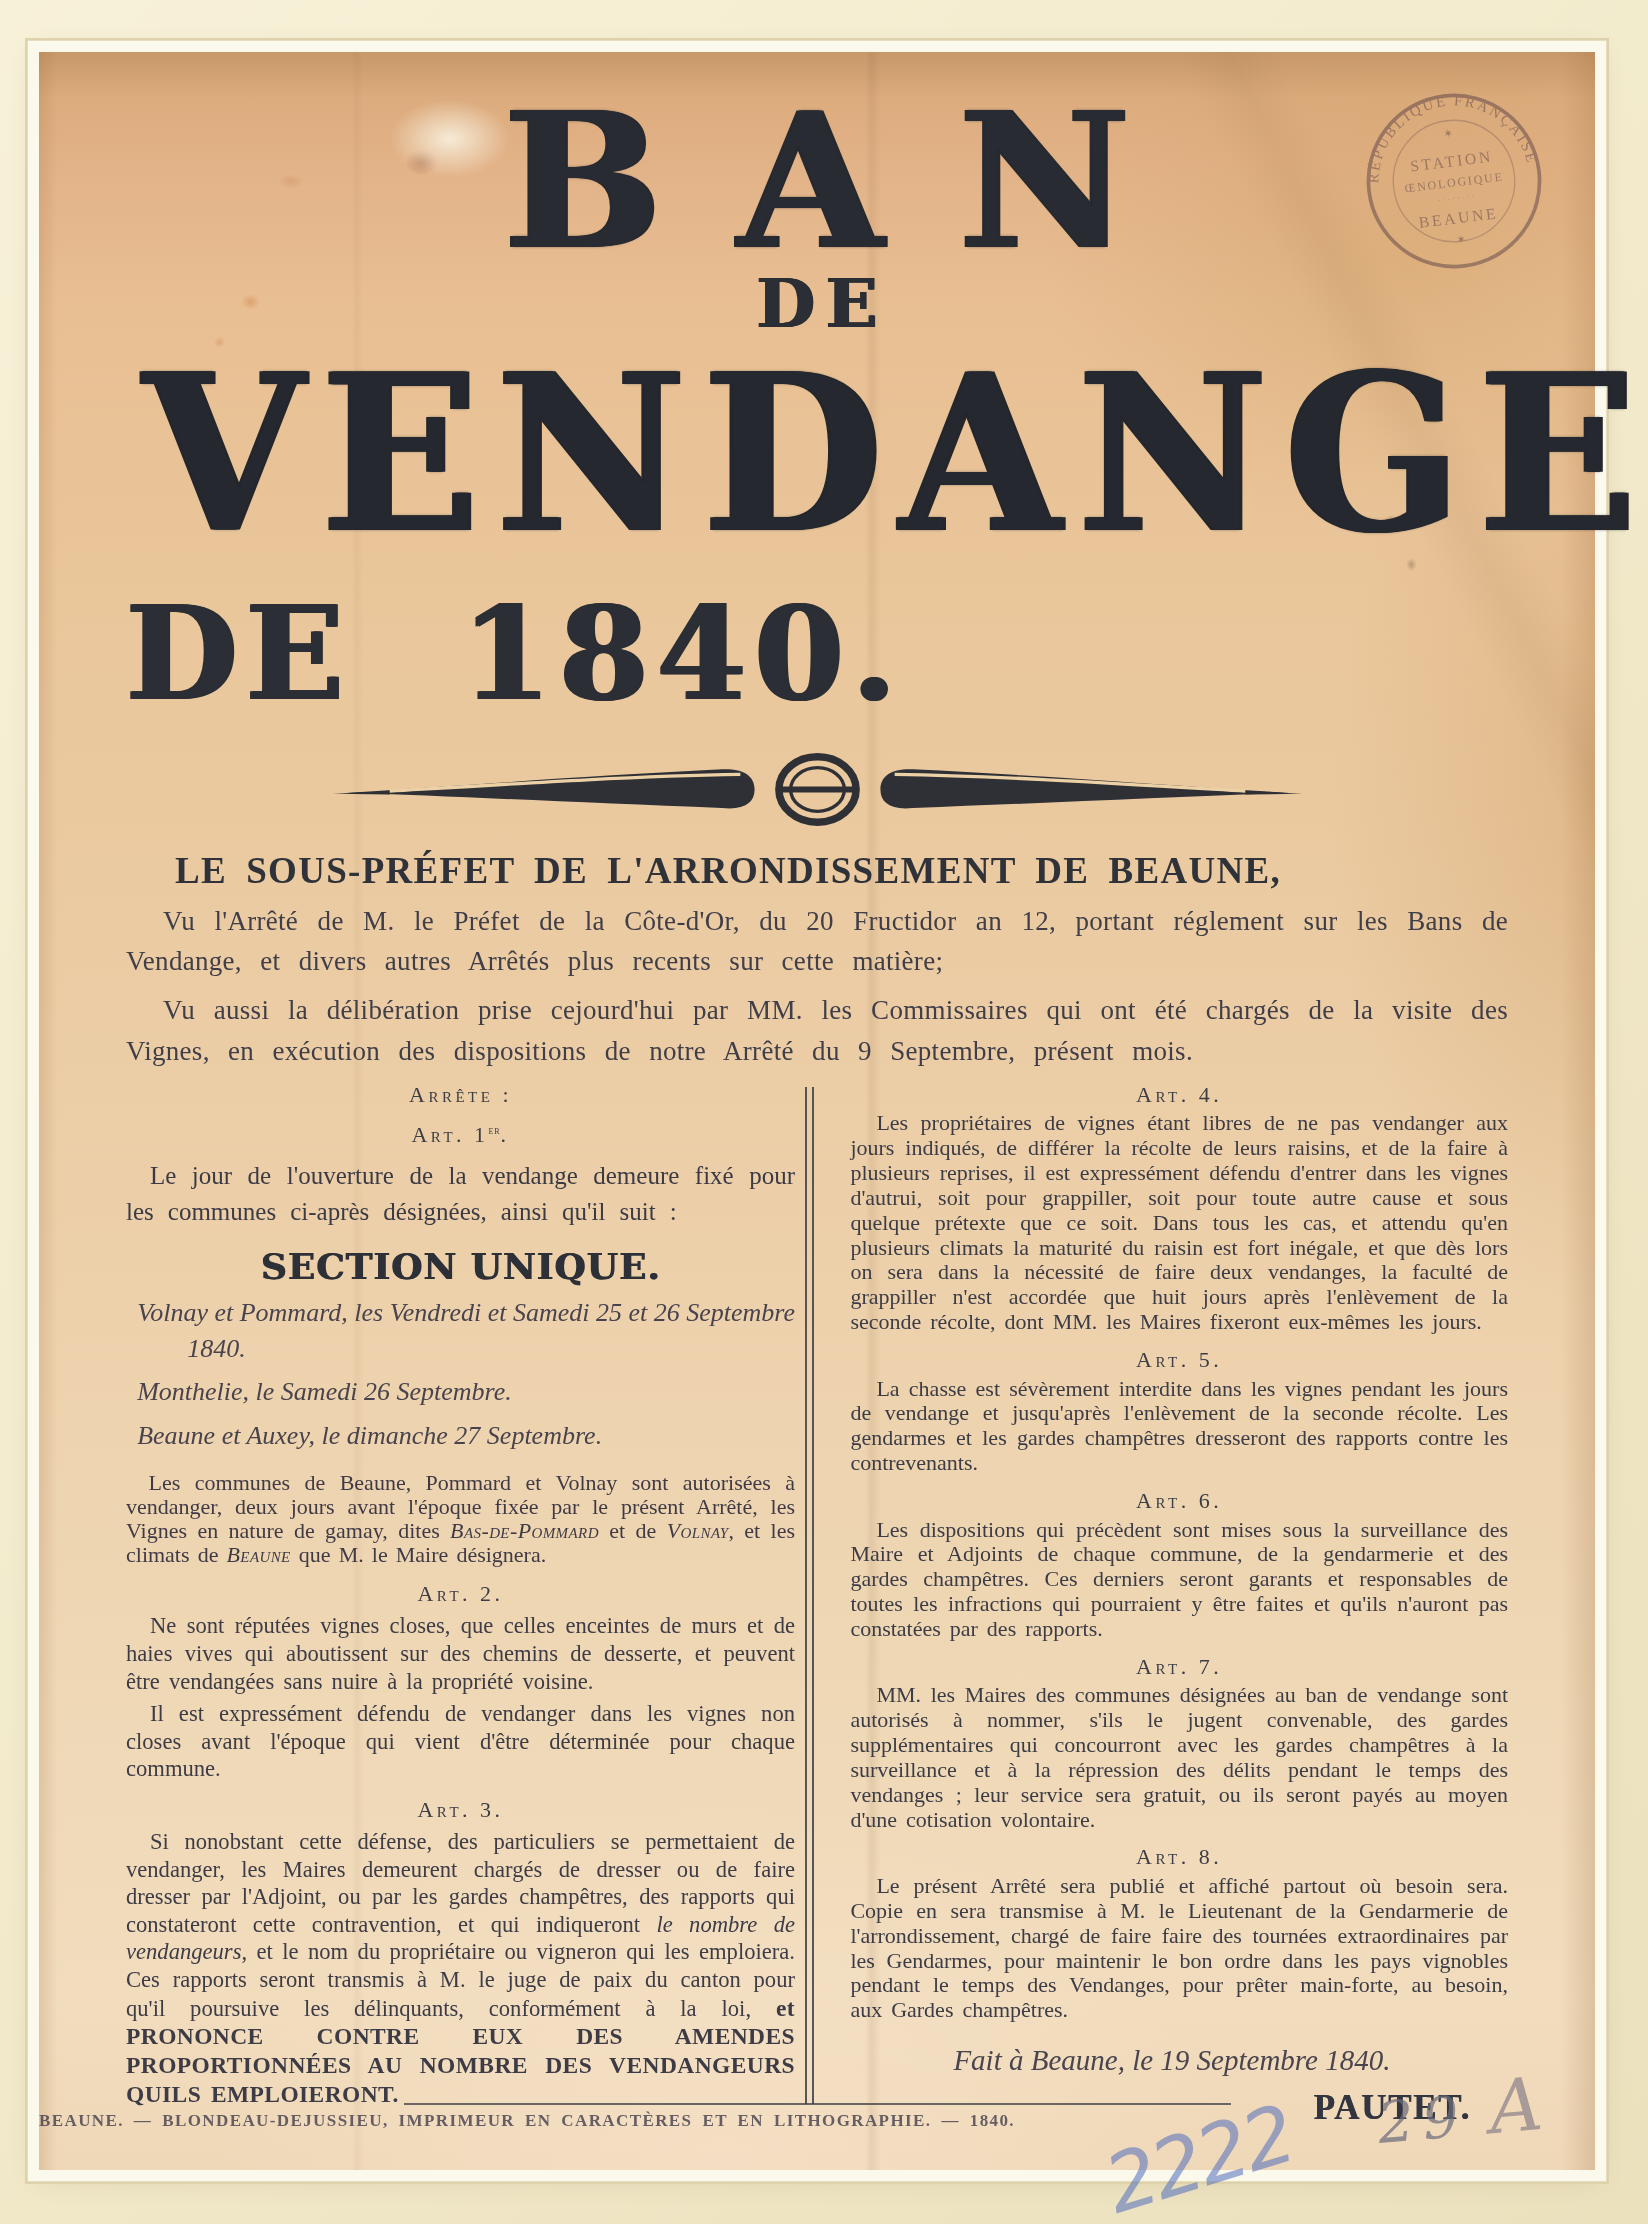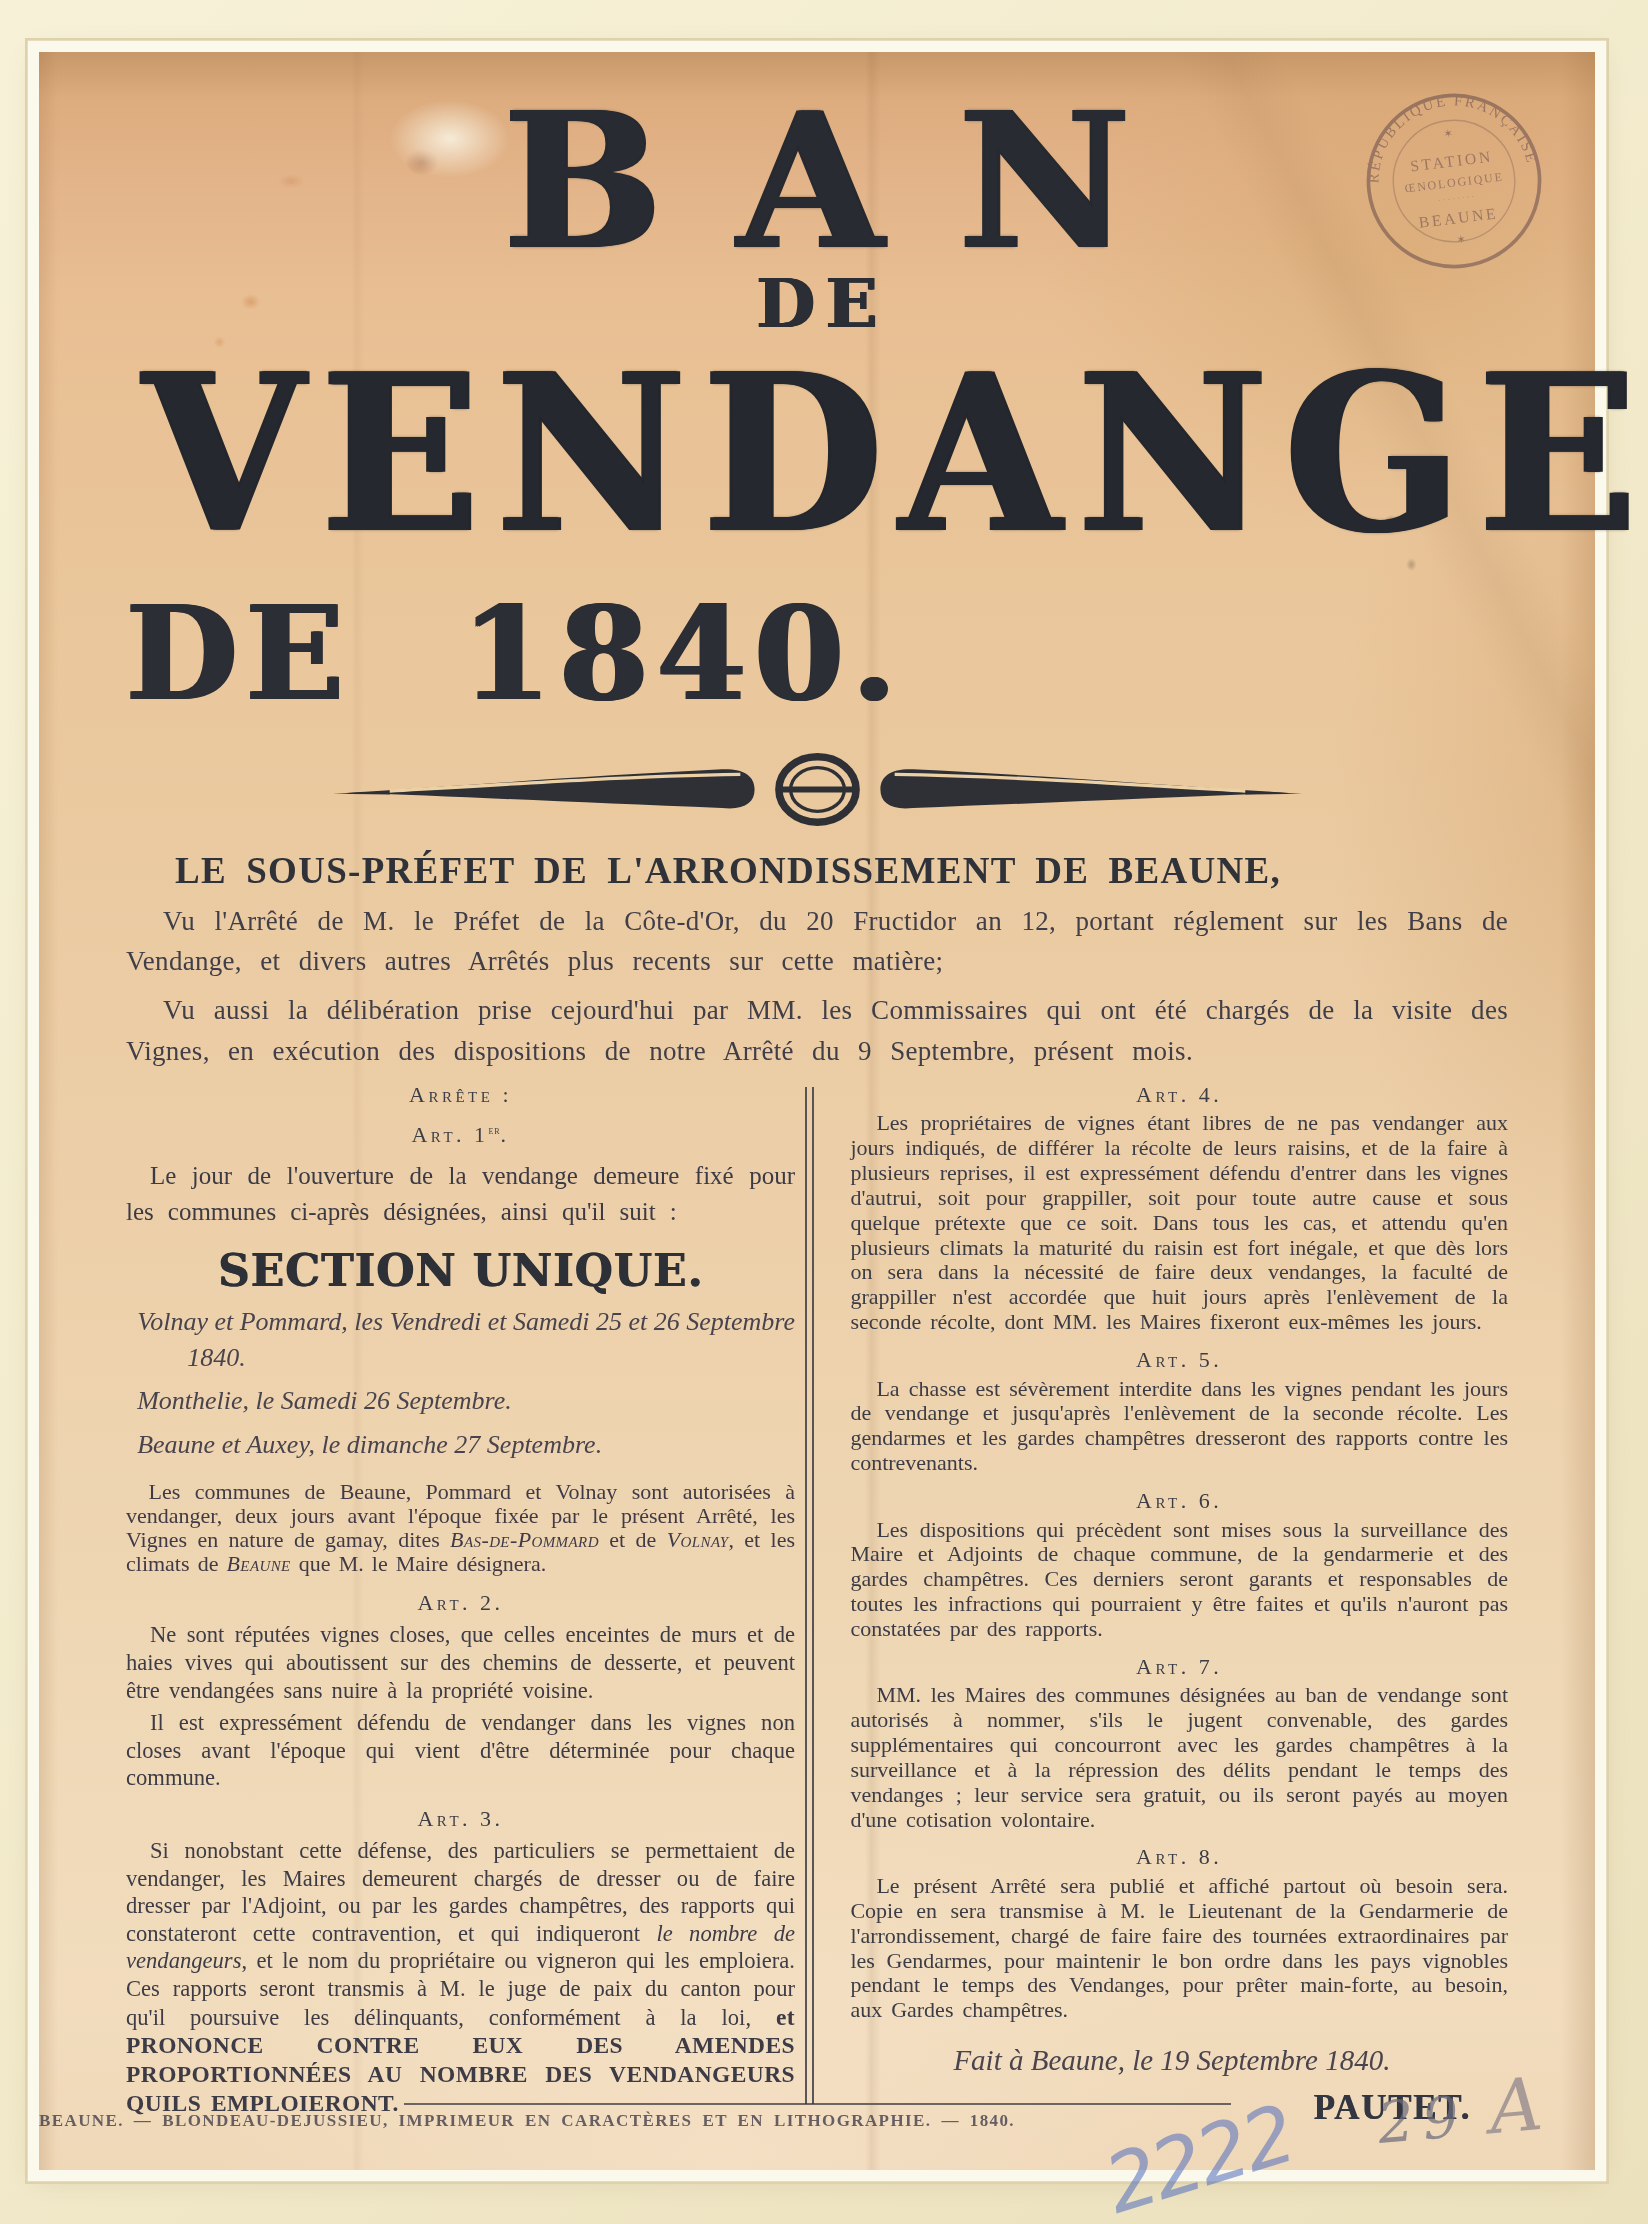--- a/index.html
+++ b/index.html
@@ -56,21 +56,21 @@
   .colsep{flex:none;width:4.3px;border-left:2.6px solid rgba(62,62,70,.85);border-right:2.6px solid rgba(62,62,70,.85);
     margin:7px 8.7px 22.6px 10.4px;}
   .col-right{flex:1;min-width:0;margin-left:28px;}
 
   .lbl{font-variant:small-caps;text-align:center;font-size:22px;letter-spacing:3.5px;
     margin:14px 0 1.7px;color:#3c3d45;font-weight:normal;}
   .lbl.first{margin-top:1.7px;}
   .lbl sup{font-size:.55em;vertical-align:super;letter-spacing:0.9px;}
   p.art1p{margin:10.4px 0 0;font-size:25px;line-height:1.45;text-align:justify;word-spacing:7.8px;text-indent:24px;color:#3c3b45;}
   .section{margin:14px 0 0;text-align:center;font-family:"DejaVu Serif",serif;font-weight:bold;
-    font-size:44px;letter-spacing:0.9px;color:#2e3037;text-shadow:0.9px 0 currentColor;}
+    font-size:36px;letter-spacing:0.9px;color:#2e3037;text-shadow:0.9px 0 currentColor;}
   p.sched{margin:8.7px 0 0 5.2px;padding-left:56px;text-indent:-50px;font-style:italic;
     font-size:26px;line-height:1.35;color:#48434d;}
   p.note{margin:17.4px 0 0;font-size:22px;line-height:1.1;text-align:justify;word-spacing:2.6px;text-indent:22.6px;color:#403a46;}
   .scit{font-style:italic;font-variant:small-caps;letter-spacing:0.4px;}
   p.bp{margin:5.2px 0 0;font-size:22.6px;line-height:1.22;text-align:justify;word-spacing:3.5px;text-indent:24px;color:#3d3c46;}
   p.bp em{font-style:italic;}
   strong.caps{font-weight:bold;font-size:23.5px;letter-spacing:0.4px;}
 
   p.rp{margin:3.5px 0 0;font-size:22px;line-height:1.13;text-align:justify;word-spacing:3.5px;text-indent:26px;color:#3c3c46;}
   .rlbl{margin:12px 0 3.5px;}

